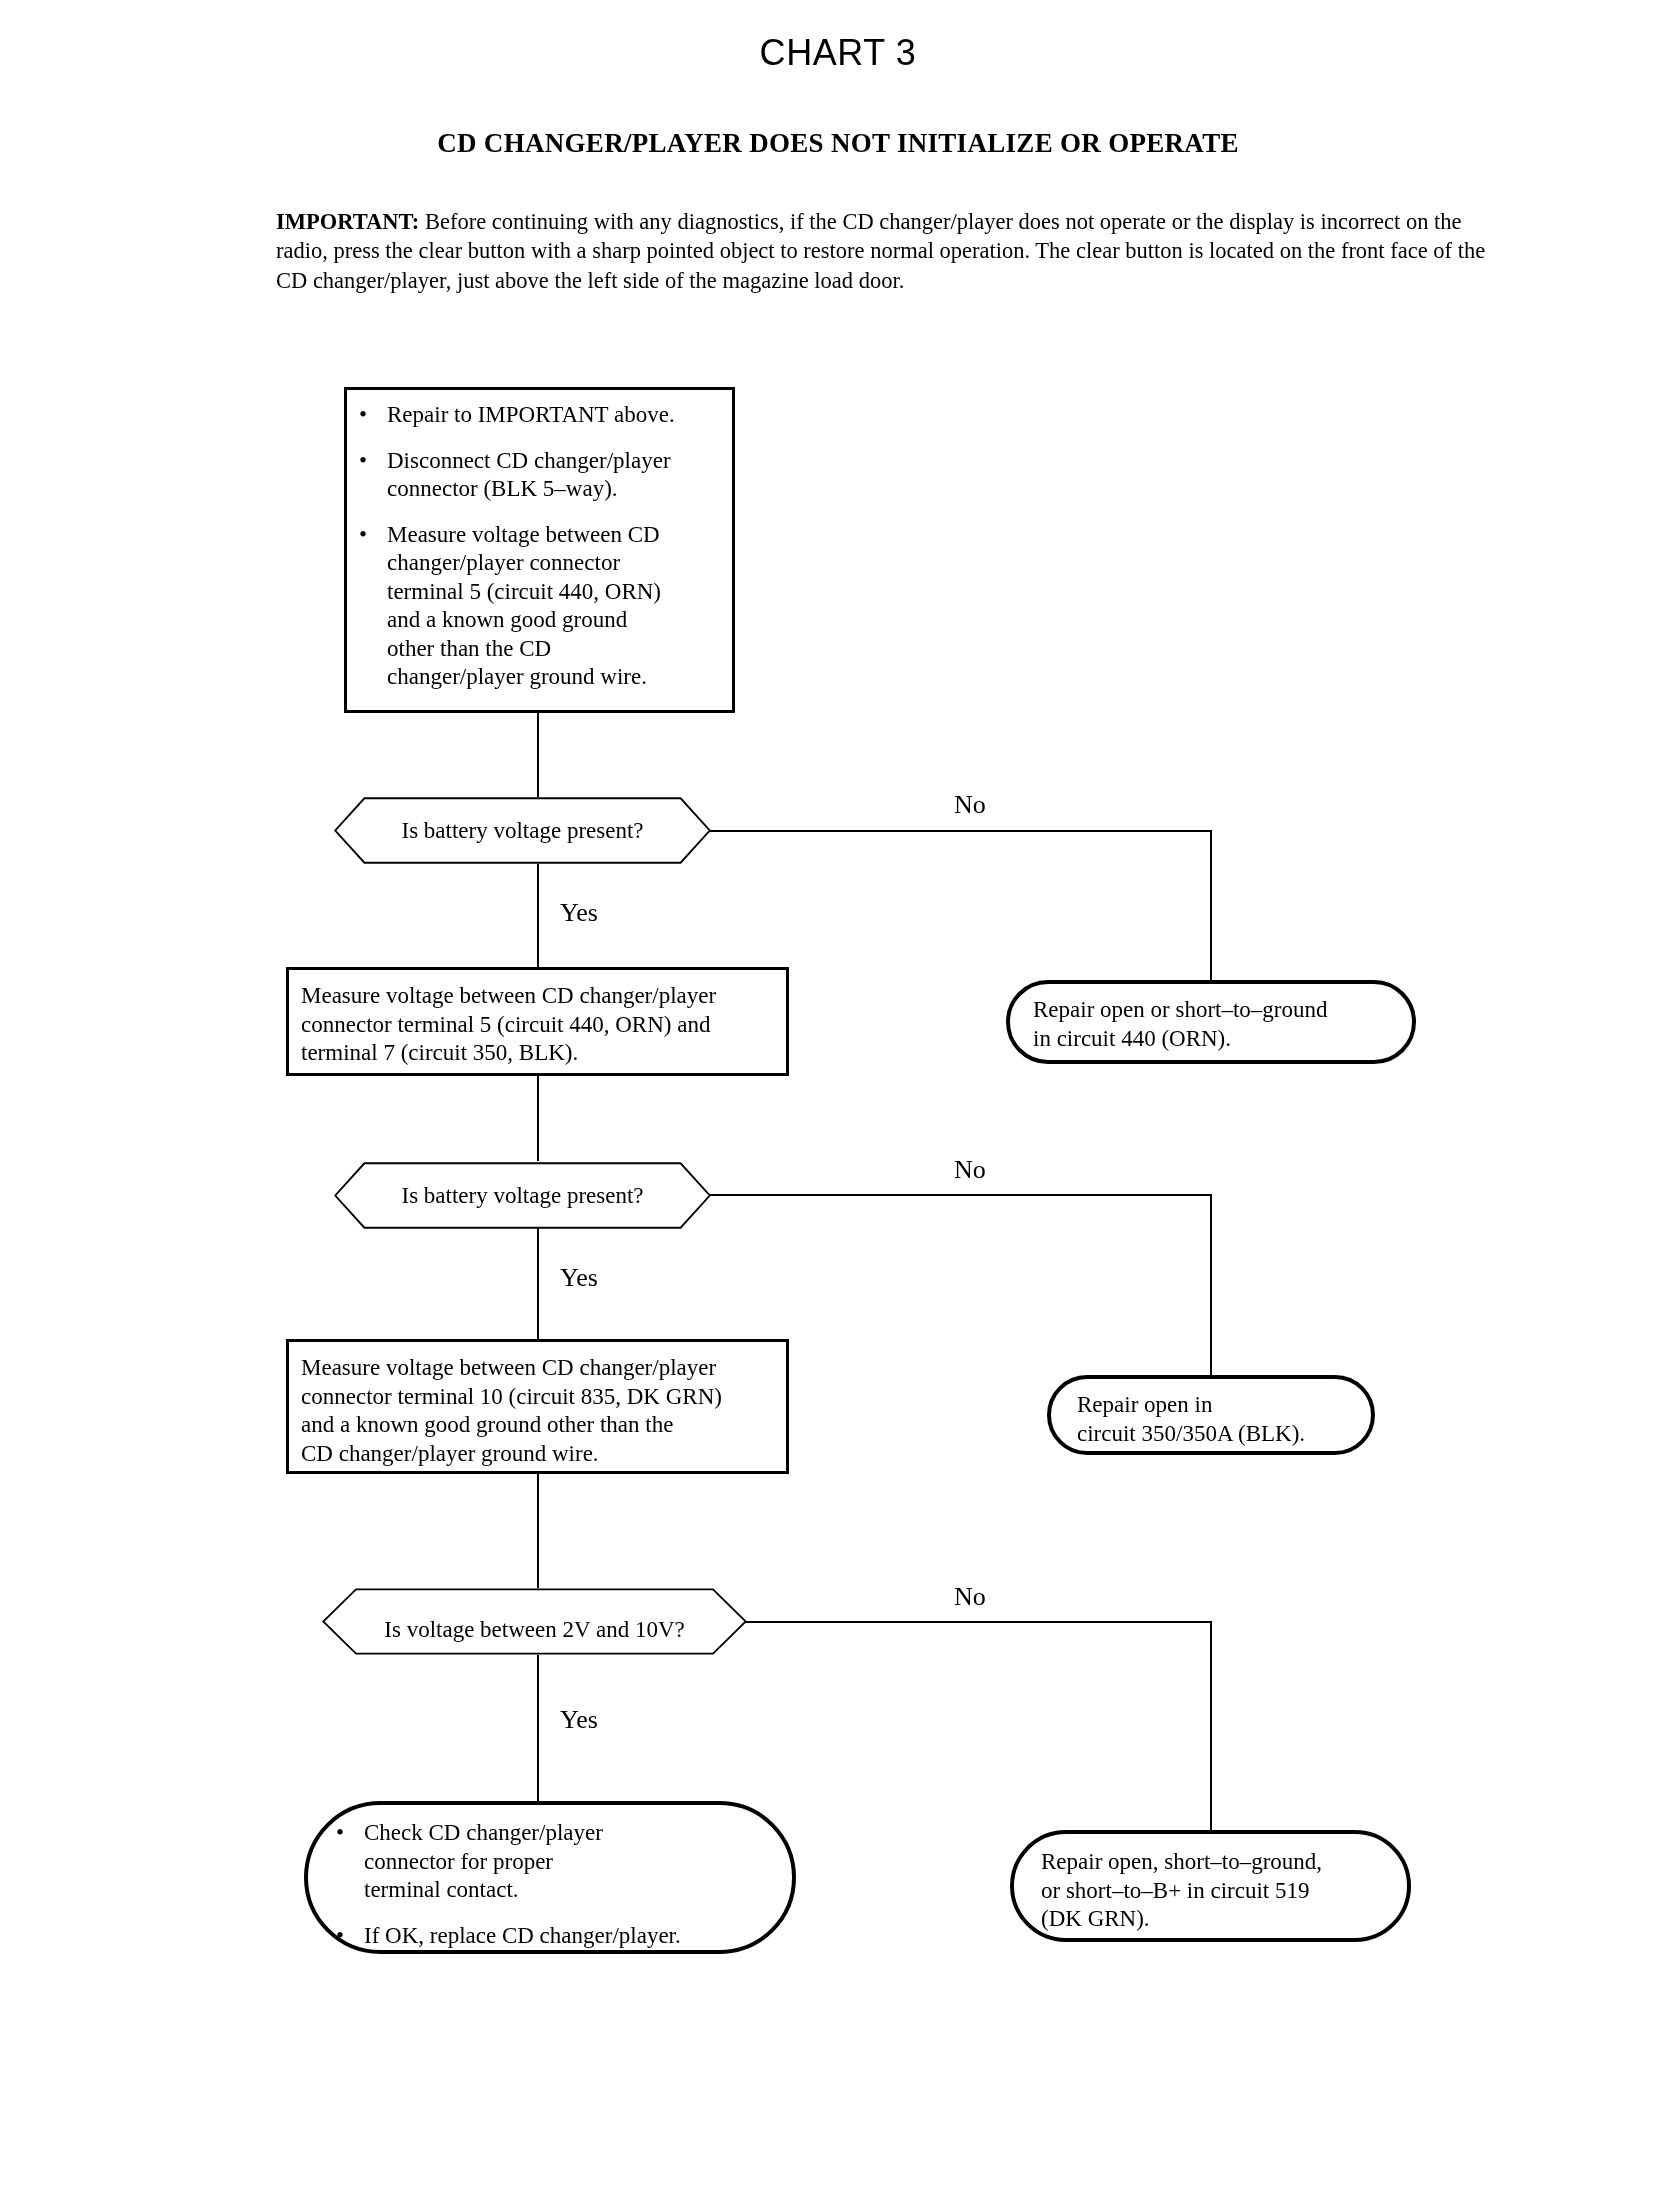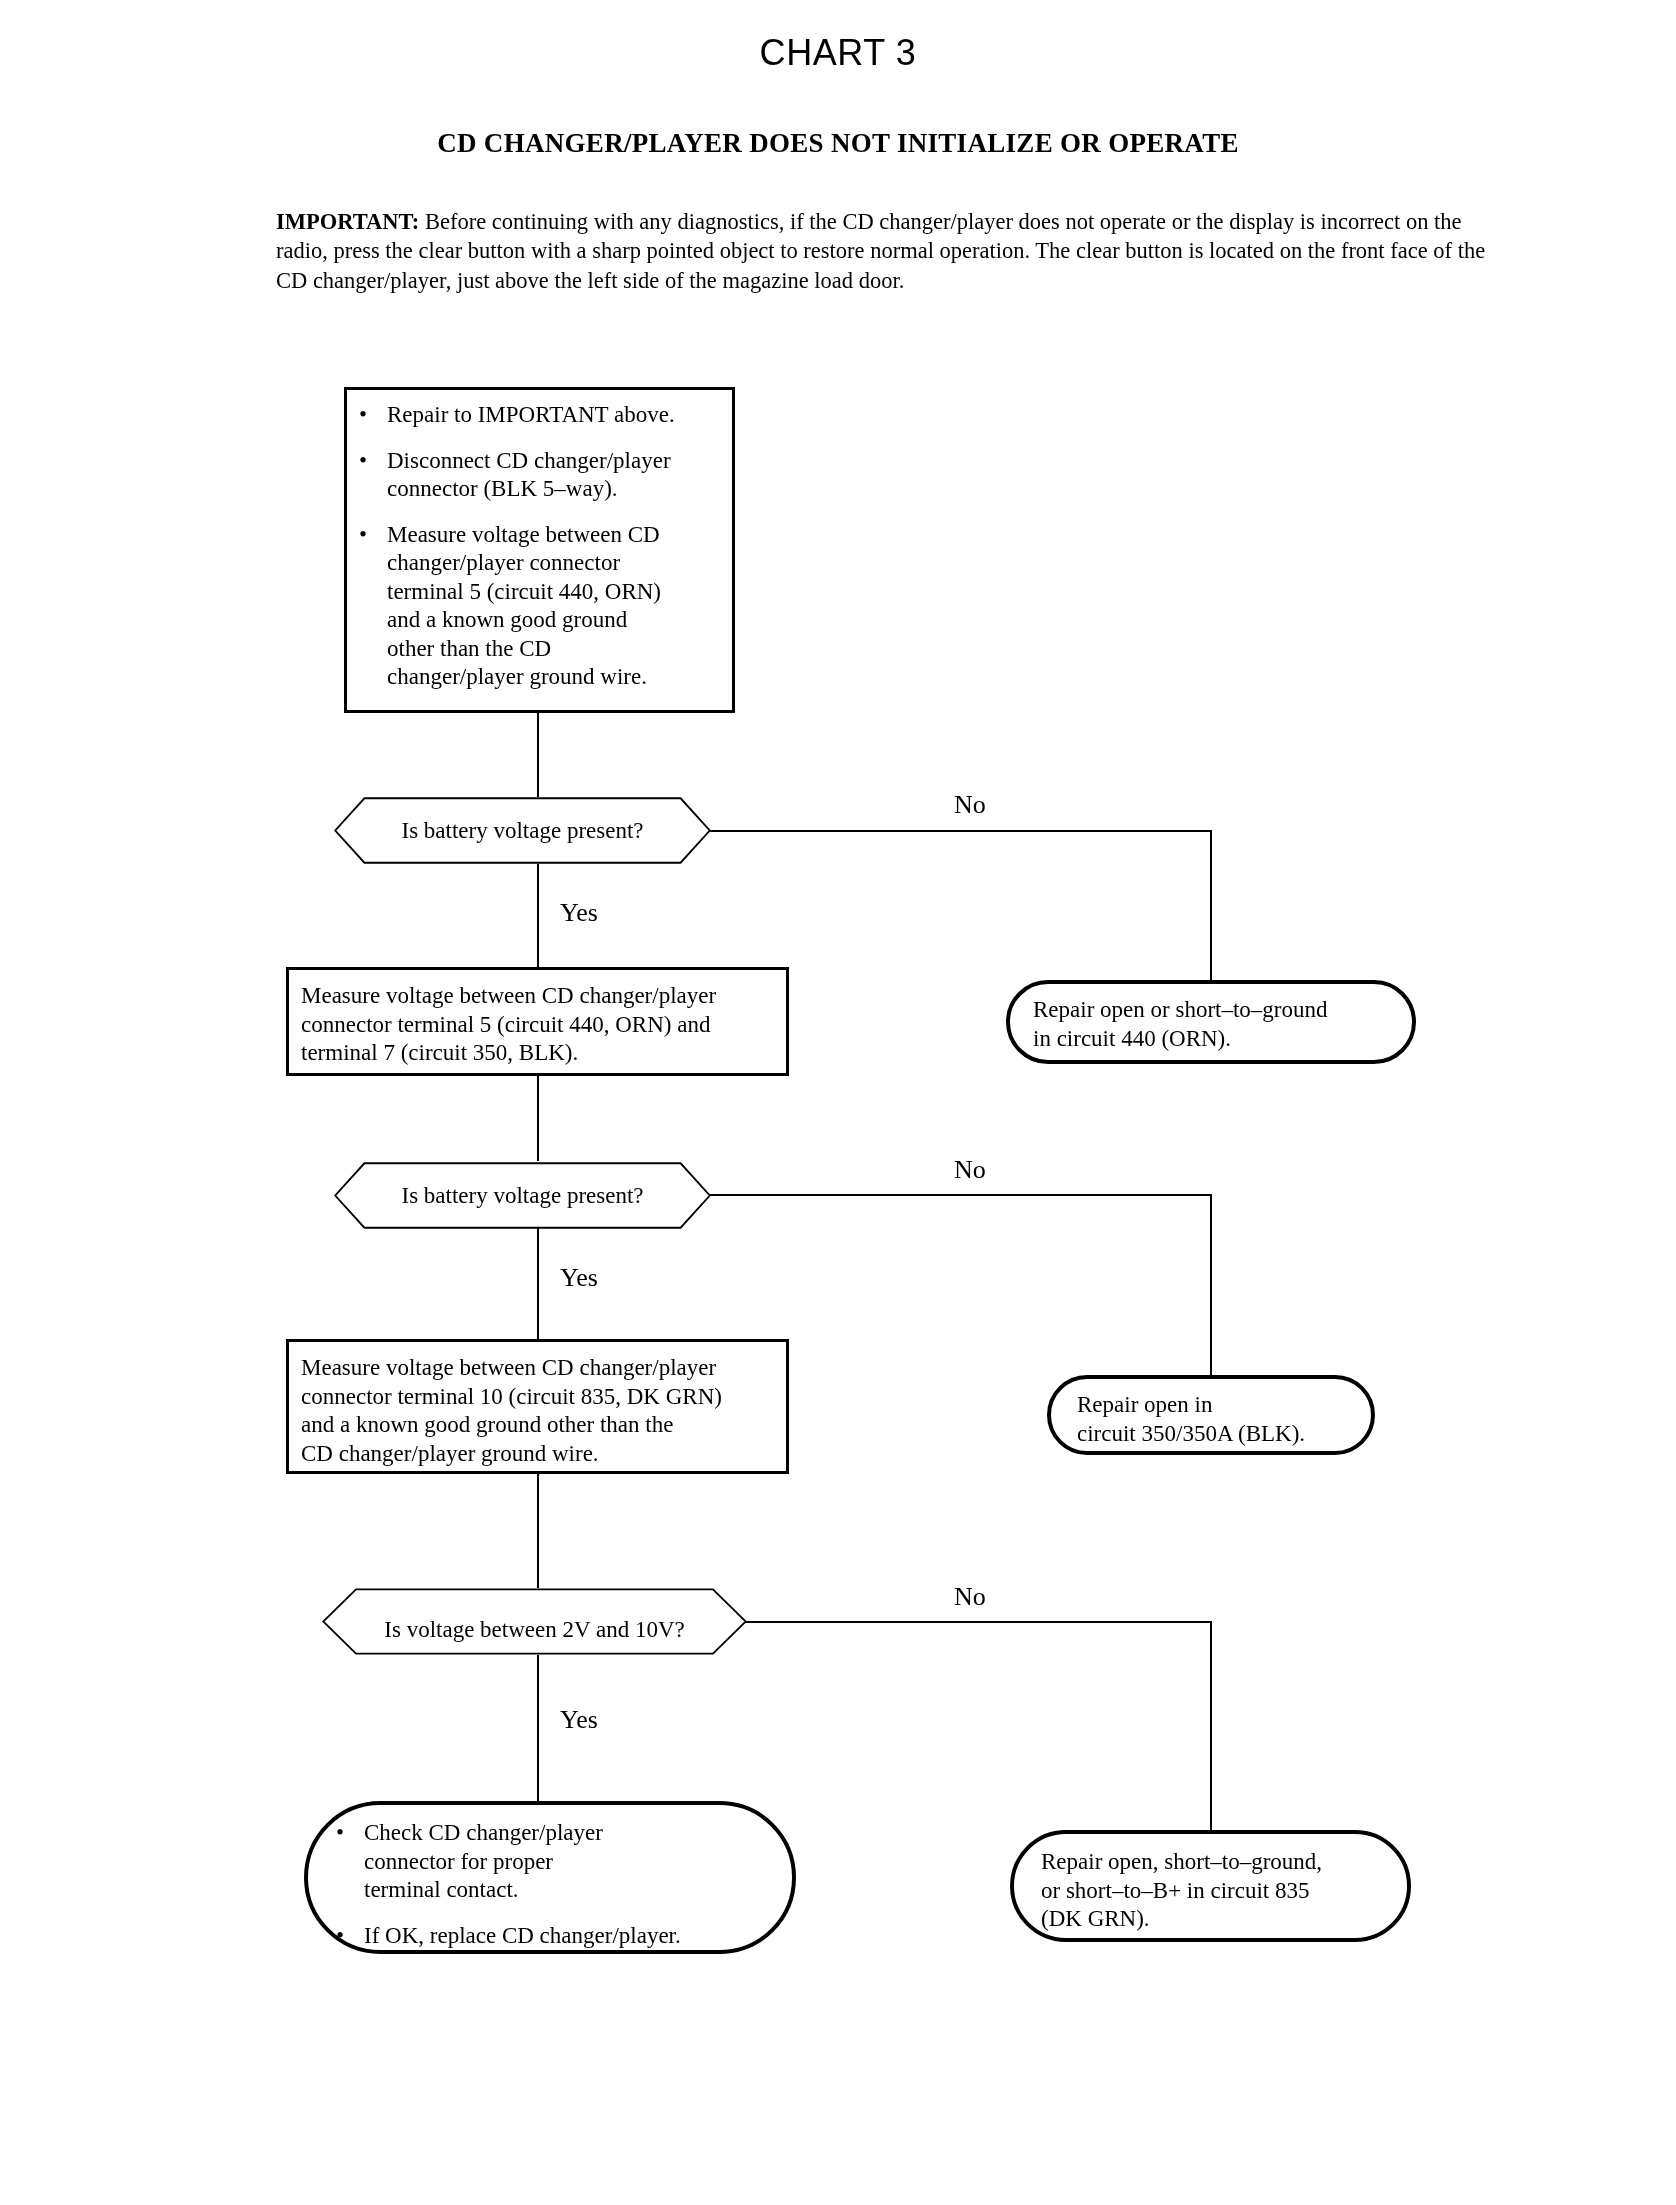--- a/index.html
+++ b/index.html
@@ -237,15 +237,15 @@
 terminal contact.</span>
   </div>
   <div class="bullet-row">
     <span class="bullet-dot">•</span>
     <span class="bullet-text">If OK, replace CD changer/player.</span>
   </div>
 </div>
 
 <div class="term-box" style="left:1010px; top:1830px; width:401px; height:112px;"></div>
 <div class="box-text" style="left:1041px; top:1848px; width:359px;">Repair open, short–to–ground,
-or short–to–B+ in circuit 835
+or short–to–B+ in circuit 519
 (DK GRN).</div>
 
 
 </body></html>

